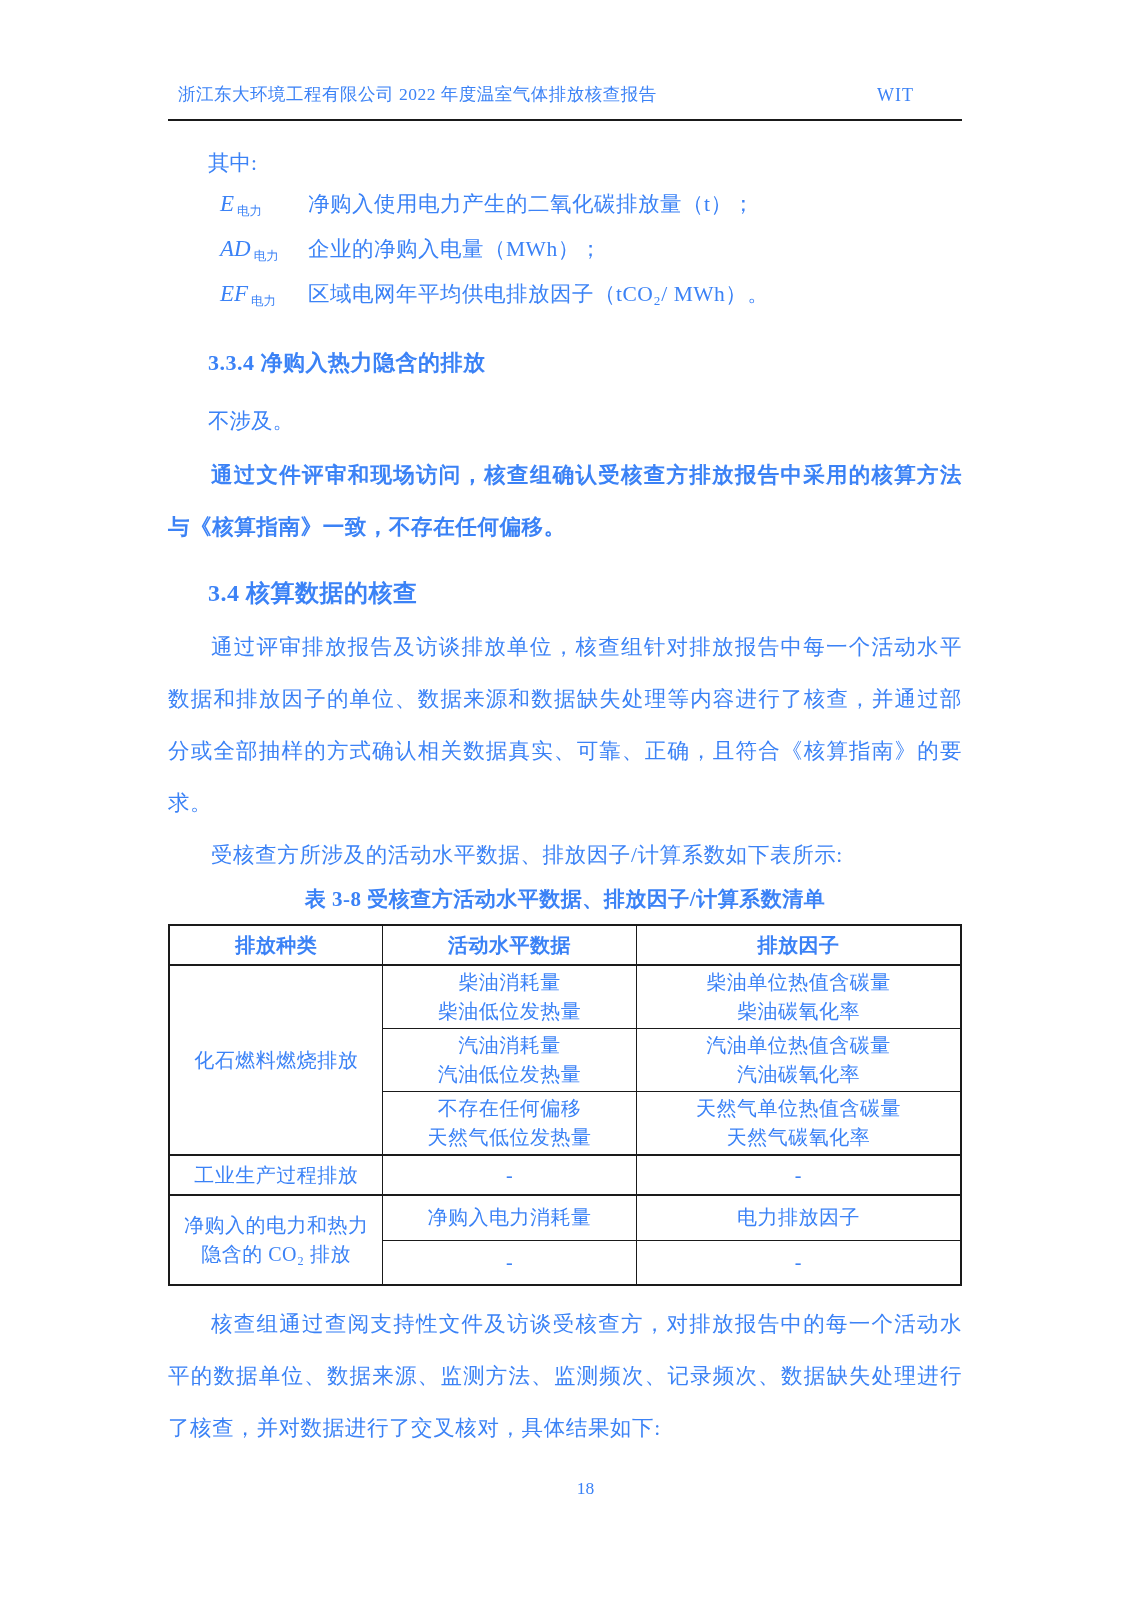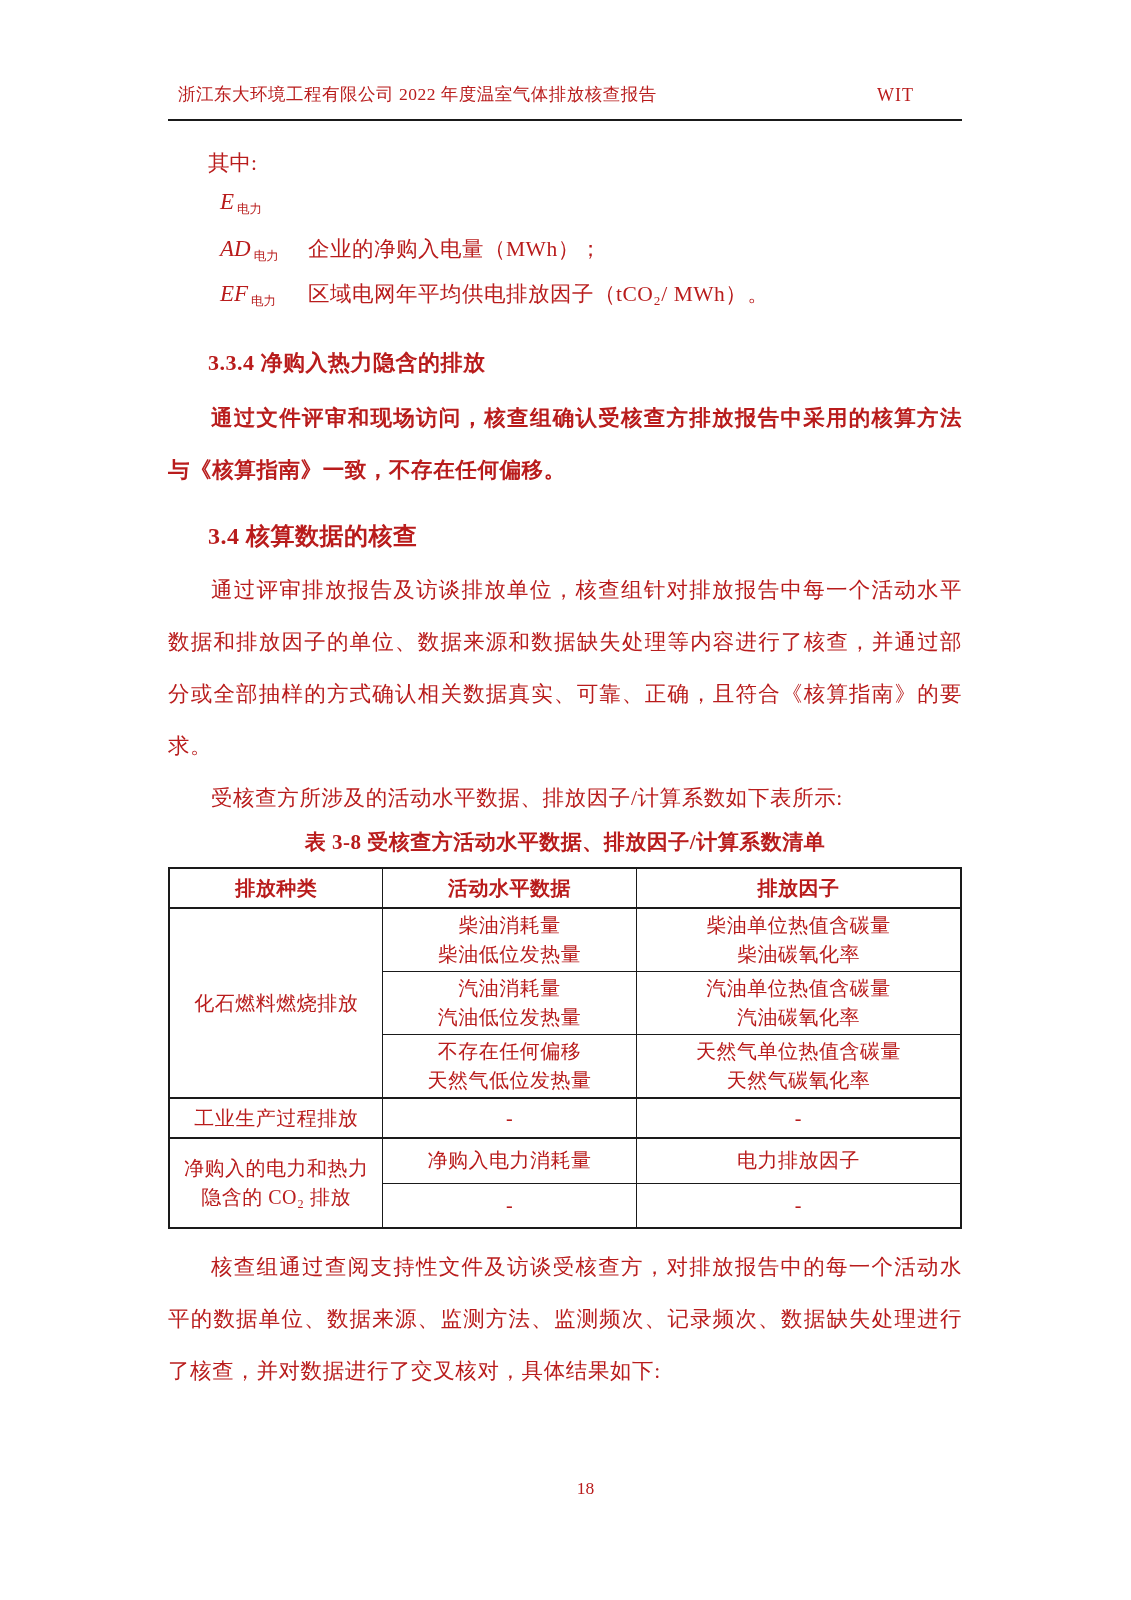--- a/index.html
+++ b/index.html
@@ -3,21 +3,21 @@
 <meta charset="utf-8">
 <style>
   * { margin: 0; padding: 0; box-sizing: border-box; }
   html, body { background: #ffffff; }
   .page {
     position: relative;
     width: 1131px;
     height: 1600px;
     margin: 0 auto;
     background: #ffffff;
-    color: #b91c1c;
+    color: #3b82f6;
     font-family: "Liberation Serif", "DejaVu Serif", serif;
     overflow: hidden;
   }
   .content {
     position: absolute;
     left: 168px;
     top: 82px;
     width: 794px;
   }
   
@@ -142,33 +142,35 @@
     <div class="doc-header">
       <span class="title">浙江东大环境工程有限公司 2022 年度温室气体排放核查报告</span>
       <span class="brand">WIT</span>
     </div>
 
     <div class="body-text indent1 among">其中:</div>
 
     <div class="defs">
       <div class="def-row">
         <span class="def-symbol"><i>E</i><sub>电力</sub></span>
+        <span class="def-desc">净购入使用电力产生的二氧化碳排放量（t）；</span>
       </div>
       <div class="def-row">
         <span class="def-symbol"><i>AD</i><sub>电力</sub></span>
         <span class="def-desc">企业的净购入电量（MWh）；</span>
       </div>
       <div class="def-row">
         <span class="def-symbol"><i>EF</i><sub>电力</sub></span>
         <span class="def-desc">区域电网年平均供电排放因子（tCO₂/ MWh）。</span>
       </div>
     </div>
 
     <div class="h-sub">3.3.4 净购入热力隐含的排放</div>
 
+    <div class="body-text indent1 not-involved">不涉及。</div>
 
     <p class="para bold-para">通过文件评审和现场访问，核查组确认受核查方排放报告中采用的核算方法与《核算指南》一致，不存在任何偏移。</p>
 
     <div class="h-main">3.4 核算数据的核查</div>
 
     <p class="para para-34">通过评审排放报告及访谈排放单位，核查组针对排放报告中每一个活动水平数据和排放因子的单位、数据来源和数据缺失处理等内容进行了核查，并通过部分或全部抽样的方式确认相关数据真实、可靠、正确，且符合《核算指南》的要求。</p>
 
     <p class="para">受核查方所涉及的活动水平数据、排放因子/计算系数如下表所示:</p>
 
     <div class="table-title">表 3-8 受核查方活动水平数据、排放因子/计算系数清单</div>

